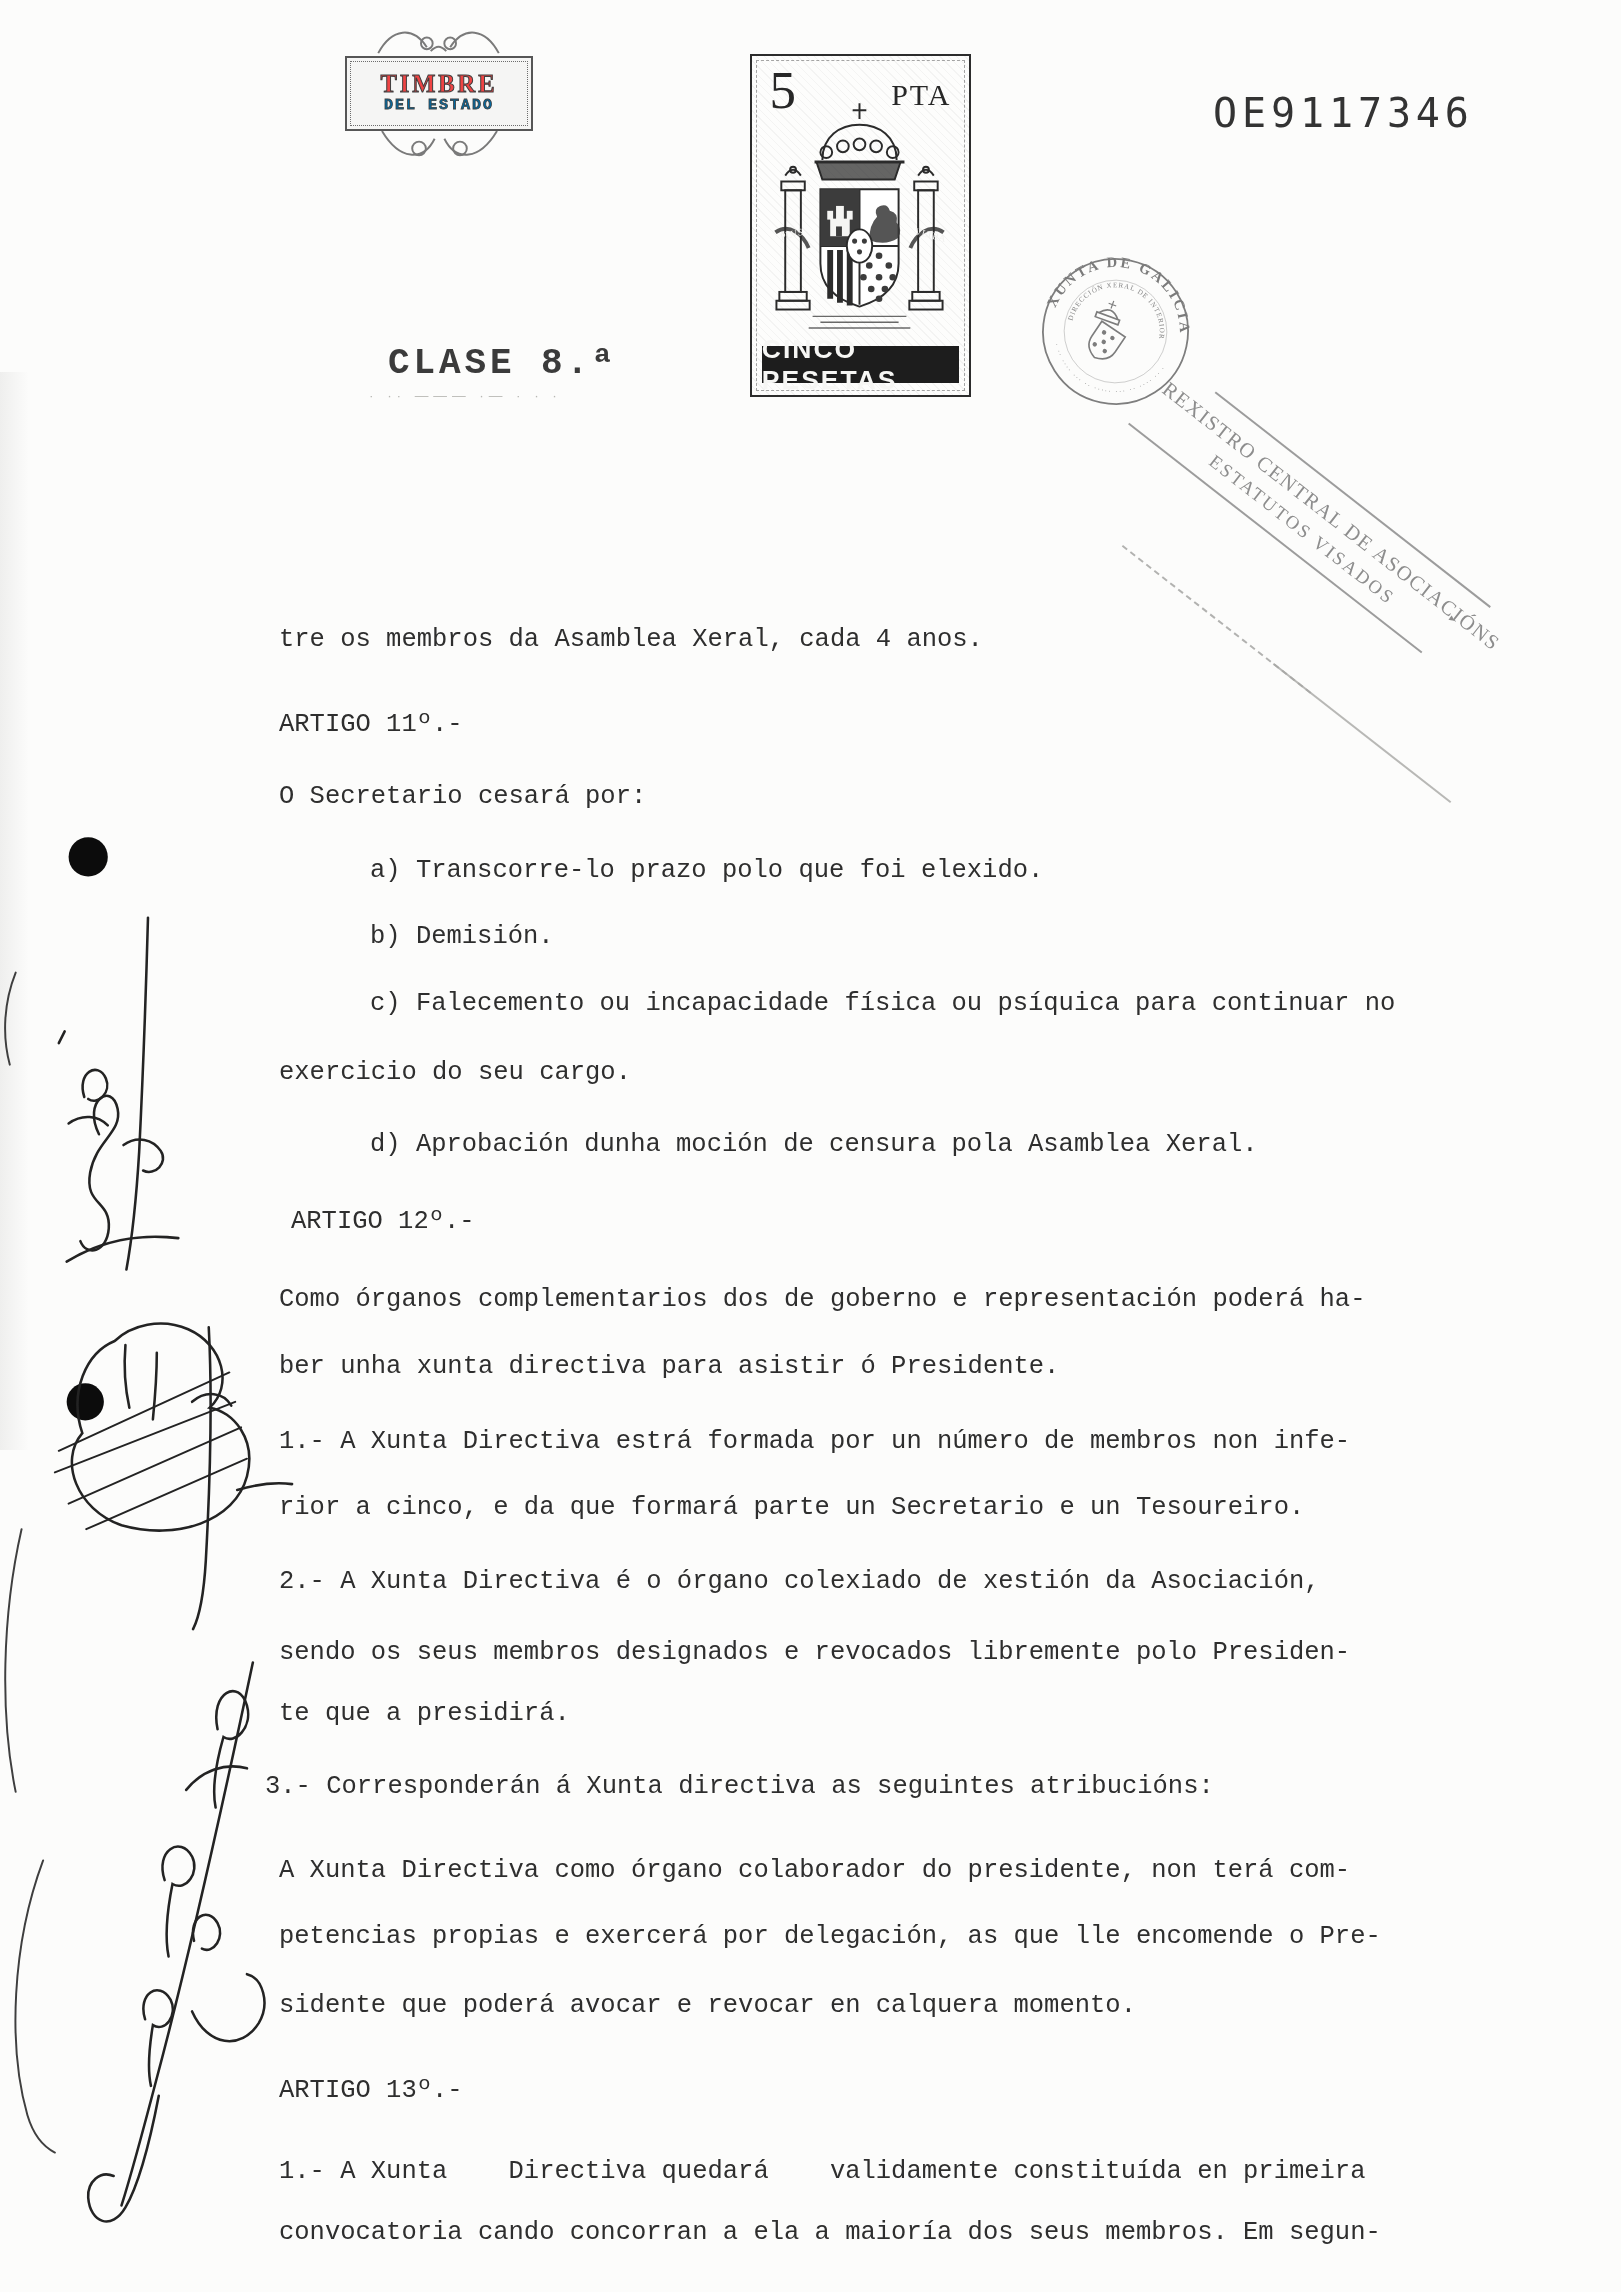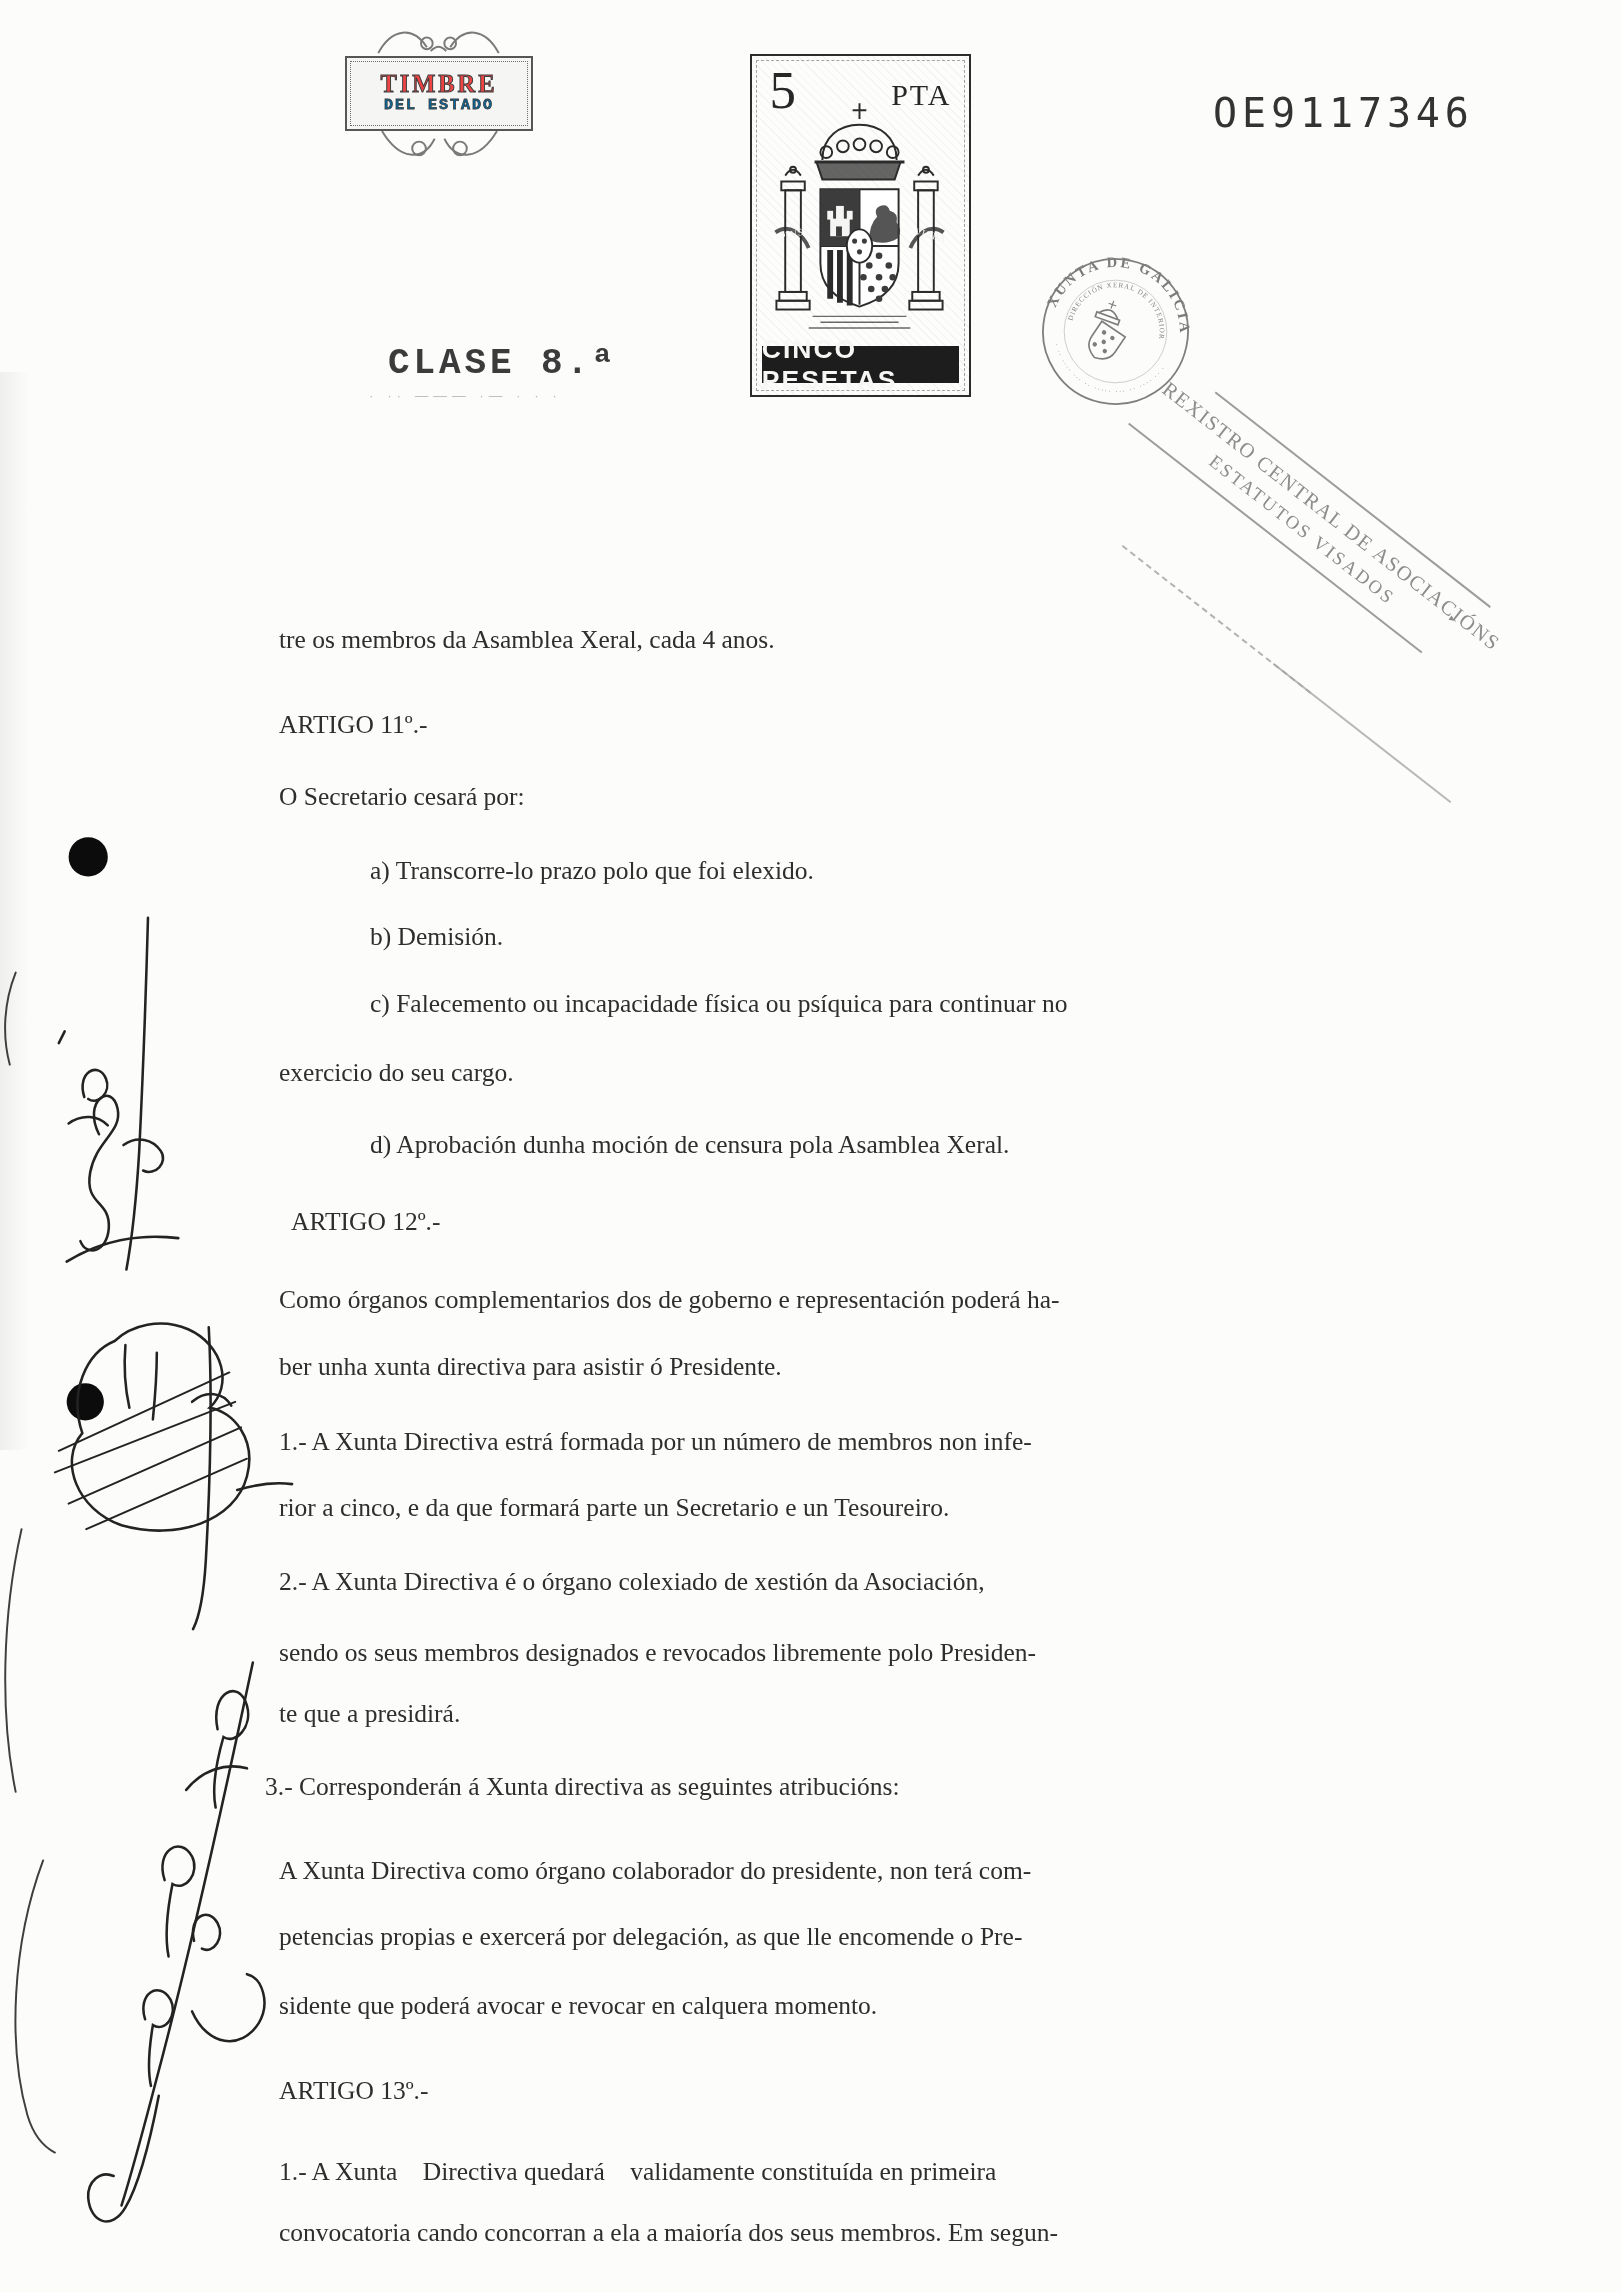--- a/index.html
+++ b/index.html
@@ -2,21 +2,21 @@
 <html><head>
 <meta charset="utf-8">
 <style>
   html,body{margin:0;padding:0;background:#e9e9e7;}
   .page{position:relative;width:1621px;height:2293px;background:#fcfcfb;overflow:hidden;
         font-family:"DejaVu Sans Mono", monospace;}
   .page::before{content:"";position:absolute;left:0;top:372px;width:29px;height:1078px;
         background:linear-gradient(to right, rgba(120,120,118,0.10), rgba(120,120,118,0));}
 
   
-  .tline{position:absolute;white-space:pre;font-family:Liberation Serif, serif;
+  .tline{position:absolute;white-space:pre;font-family:Liberation Mono, monospace;
          font-size:25.5px;color:#2e2e2e;letter-spacing:0;}
 
   
   .timbre{position:absolute;left:345px;top:56px;width:184px;height:71px;
           border:2px solid #565656;display:flex;flex-direction:column;align-items:center;
           justify-content:center;background:rgba(200,200,196,0.12);}
   .timbre::after{content:"";position:absolute;inset:2.9px;border:1px dotted #6d6d6d;}
   .timbre .t1{font-family:"Liberation Serif", serif;font-weight:bold;font-size:24.5px;
           letter-spacing:2.9px;color:#ef4444;-webkit-text-stroke:1px #3f3f3f;line-height:25.5px;}
   .timbre .t2{font-family:Liberation Mono, monospace;font-weight:bold;font-size:15px;

